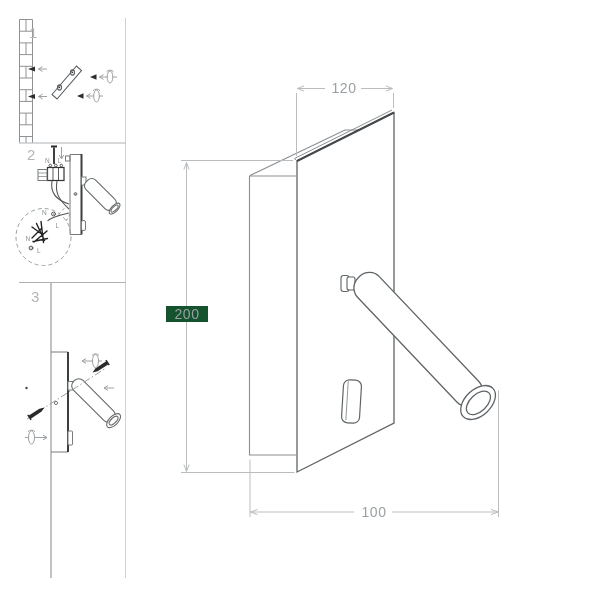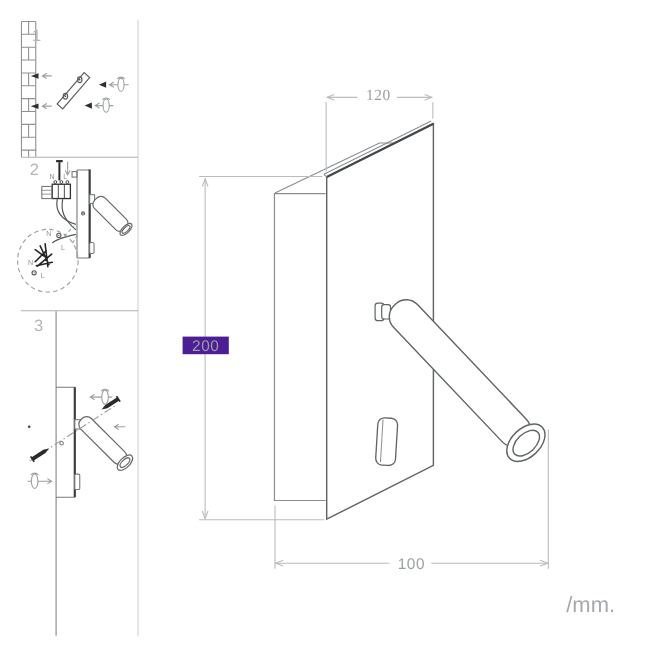--- a/index.html
+++ b/index.html
@@ -2,21 +2,21 @@
 <html><head>
 <meta charset="utf-8">
 <style>
   html,body{margin:0;padding:0;background:#fff;}
   .canvas{position:relative;width:600px;height:600px;background:#fff;overflow:hidden;
           font-family:"Liberation Sans",sans-serif;}
   .canvas svg{position:absolute;left:0;top:0;}
   .lbl{position:absolute;color:#9aa0a3;font-size:14px;letter-spacing:0.5px;text-align:center;}
   .step{position:absolute;color:#b3b6b8;font-size:15px;}
   .unit{position:absolute;color:#a4a9ac;font-size:20px;text-align:center;}
-  .mask{background:#4c1d95;padding:0 2px;}
+  .mask{background:#14532d;padding:0 2px;}
 </style>
 </head>
 <body>
 
 <div class="canvas">
 
 <svg width="600" height="600" viewBox="0 0 600 600">
 
   <g stroke="#cfd2d3" stroke-width="1" fill="none">
     <line x1="125.5" y1="18" x2="125.5" y2="578"></line>
@@ -194,18 +194,17 @@
       <path d="M257.5,509.4 L250.5,512 L257.5,514.6 M491,509.4 L498,512 L491,514.6"></path>
       <path d="M250,459.5 V517 M498.5,390.5 V517"></path>
     </g>
   </g>
 </svg>
 
 <span class="step" style="left:29px;top:24px;">1</span>
 <span class="step" style="left:27px;top:146px;">2</span>
 <span class="step" style="left:31px;top:288px;">3</span>
 
-<span class="lbl" style="left:327px;top:80px;width:34px;font-family:Liberation Serif, serif;">120</span>
+<span class="lbl" style="left:327px;top:80px;width:34px;">120</span>
 <span class="lbl mask" style="left:166px;top:306px;width:38px;">200</span>
 <span class="lbl" style="left:356px;top:504px;width:36px;">100</span>
-<span class="unit" style="left:503px;top:539px;width:68px;">/mm.</span>
 
 </div>
 
 </body></html>

